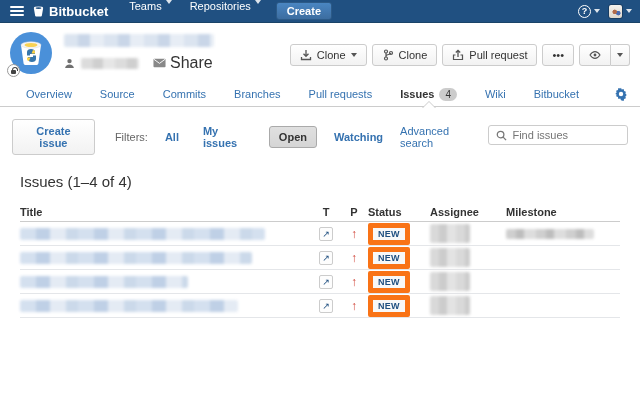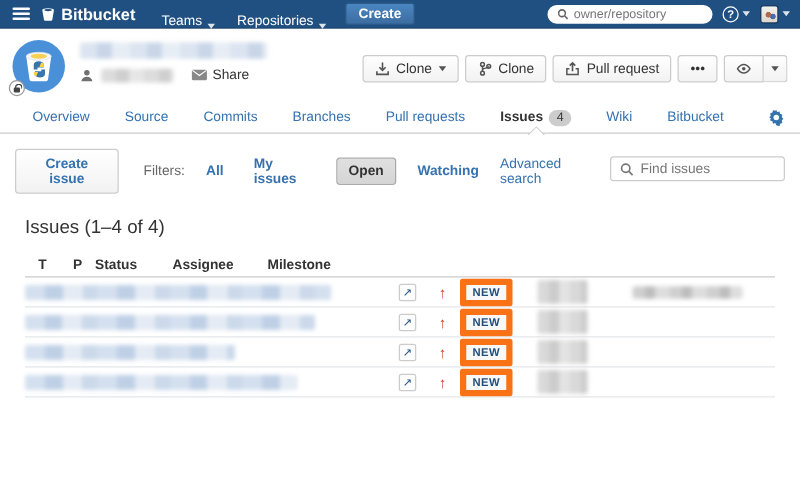--- a/index.html
+++ b/index.html
@@ -5,21 +5,21 @@
   * { margin:0; padding:0; box-sizing:border-box; }
   html,body { width:640px; height:400px; overflow:hidden; background:#fff;
     font-family:"Liberation Sans", sans-serif; -webkit-font-smoothing:antialiased; }
 
   
   .topnav { height:23px; background:#205081; display:flex; align-items:center;
     padding:0 8px; color:#fff; font-size:11px; border-bottom:1px solid #1a4368; }
   .hamburger { width:14px; display:flex; flex-direction:column; gap:2px; margin:0 8px 0 2px; cursor:pointer; }
   .hamburger span { height:2px; background:#fff; border-radius:1px; }
   .brand { display:flex; align-items:center; gap:4px; font-weight:bold; font-size:13px; margin-right:12px; }
-  .nav-item { display:flex; align-items:flex-end; gap:4px; padding:0 9px; height:23px; cursor:pointer; }
+  .nav-item { display:flex; align-items:flex-start; gap:4px; padding:0 9px; height:23px; cursor:pointer; }
   .caret-down { width:0; height:0; border-left:3px solid transparent; border-right:3px solid transparent; border-top:4px solid #fff; opacity:.85; }
   .create-btn { margin-left:6px; background:linear-gradient(#4a86c2,#3c6da0); border:1px solid #2c5a87;
     color:#fff; font-size:11px; font-weight:bold; padding:2px 10px; border-radius:3px; cursor:pointer; }
   .nav-right { margin-left:auto; display:flex; align-items:center; gap:8px; }
   .nav-search { display:flex; align-items:center; gap:4px; background:#fff; border-radius:9px;
     height:15px; padding:0 8px; width:132px; }
   .nav-search input { border:0; outline:0; background:transparent; font-size:10px; width:100%; color:#333;
     font-family:"Liberation Sans", sans-serif; }
   .help-wrap, .avatar-wrap { display:flex; align-items:center; gap:3px; cursor:pointer; }
   .help-circle { width:13px; height:13px; border:1.5px solid #fff; border-radius:50%;
@@ -39,21 +39,21 @@
   .lock-glyph { width:5px; height:4px; background:#444; border-radius:1px; position:relative; margin-top:2px; }
   .lock-glyph::before { content:''; position:absolute; left:0.5px; top:-3px; width:4px; height:3px;
     border:1px solid #444; border-bottom:0; border-radius:3px 3px 0 0; }
   .repo-meta { margin-left:12px; padding-top:2px; }
   .redact { filter:blur(1.6px); border-radius:2px; }
   .repo-name-redact { width:150px; height:13px;
     background:repeating-linear-gradient(90deg,#dbe4f0 0 14px,#c9d6e8 14px 26px,#e7edf5 26px 40px); }
   .repo-sub { display:flex; align-items:center; gap:6px; margin-top:7px; }
   .owner-redact { width:58px; height:11px;
     background:repeating-linear-gradient(90deg,#dcdcdc 0 12px,#cfcfcf 12px 22px,#e6e6e6 22px 34px); }
-  .share-link { display:flex; align-items:center; gap:4px; font-size:11px; color:#333; cursor:pointer; margin-left:8px; }
+  .share-link { display:flex; align-items:center; gap:4px; font-size:16px; color:#333; cursor:pointer; margin-left:8px; }
   .repo-actions { margin-left:auto; display:flex; align-items:center; gap:5px; padding-top:12px; }
   .aui-btn { display:flex; align-items:center; gap:5px; background:linear-gradient(#fff,#f2f2f2);
     border:1px solid #ccc; border-radius:3px; color:#333; font-size:11px; padding:4px 9px; cursor:pointer; white-space:nowrap; }
   .btn-group { display:flex; }
   .btn-group .aui-btn:first-child { border-radius:3px 0 0 3px; }
   .btn-group .aui-btn:last-child { border-radius:0 3px 3px 0; border-left:0; padding:4px 6px; }
   .caret-dark { width:0; height:0; border-left:3px solid transparent; border-right:3px solid transparent; border-top:4px solid #555; }
   .icon-12 { width:12px; height:12px; flex:none; }
 
   
@@ -132,29 +132,20 @@
   <div class="nav-item">
     <span>Teams</span>
     <span class="caret-down"></span>
   </div>
   <div class="nav-item">
     <span>Repositories</span>
     <span class="caret-down"></span>
   </div>
   <button class="create-btn">Create</button>
   <div class="nav-right">
-    <div class="nav-search">
-      <span>
-        <svg width="9" height="9" viewBox="0 0 10 10">
-            <circle cx="4" cy="4" r="3" fill="none" stroke="#666" stroke-width="1.4"></circle>
-            <line x1="6.4" y1="6.4" x2="9" y2="9" stroke="#666" stroke-width="1.4"></line>
-          </svg>
-      </span>
-      <input type="text" placeholder="owner/repository" style="">
-    </div>
     <div class="help-wrap">
       <span class="help-circle">?</span>
       <span class="caret-down"></span>
     </div>
     <div class="avatar-wrap">
       <span class="nav-avatar"></span>
       <span class="caret-down"></span>
     </div>
   </div>
 </div>
@@ -295,20 +286,21 @@
       </span>
       <input type="text" placeholder="Find issues" style="">
     </div>
   </div>
 </div>
 
 <h2 class="issues-heading">Issues (1–4 of 4)</h2>
 
 <div class="issues-table">
   <div class="irow header">
+    <div class="c-title">Title</div>
     <div class="c-t">T</div>
     <div class="c-p">P</div>
     <div class="c-status">Status</div>
     <div class="c-assignee">Assignee</div>
     <div class="c-milestone">Milestone</div>
   </div>
 
   <div class="irow">
     <div class="c-title">
         <span class="title-redact redact w1"></span>

